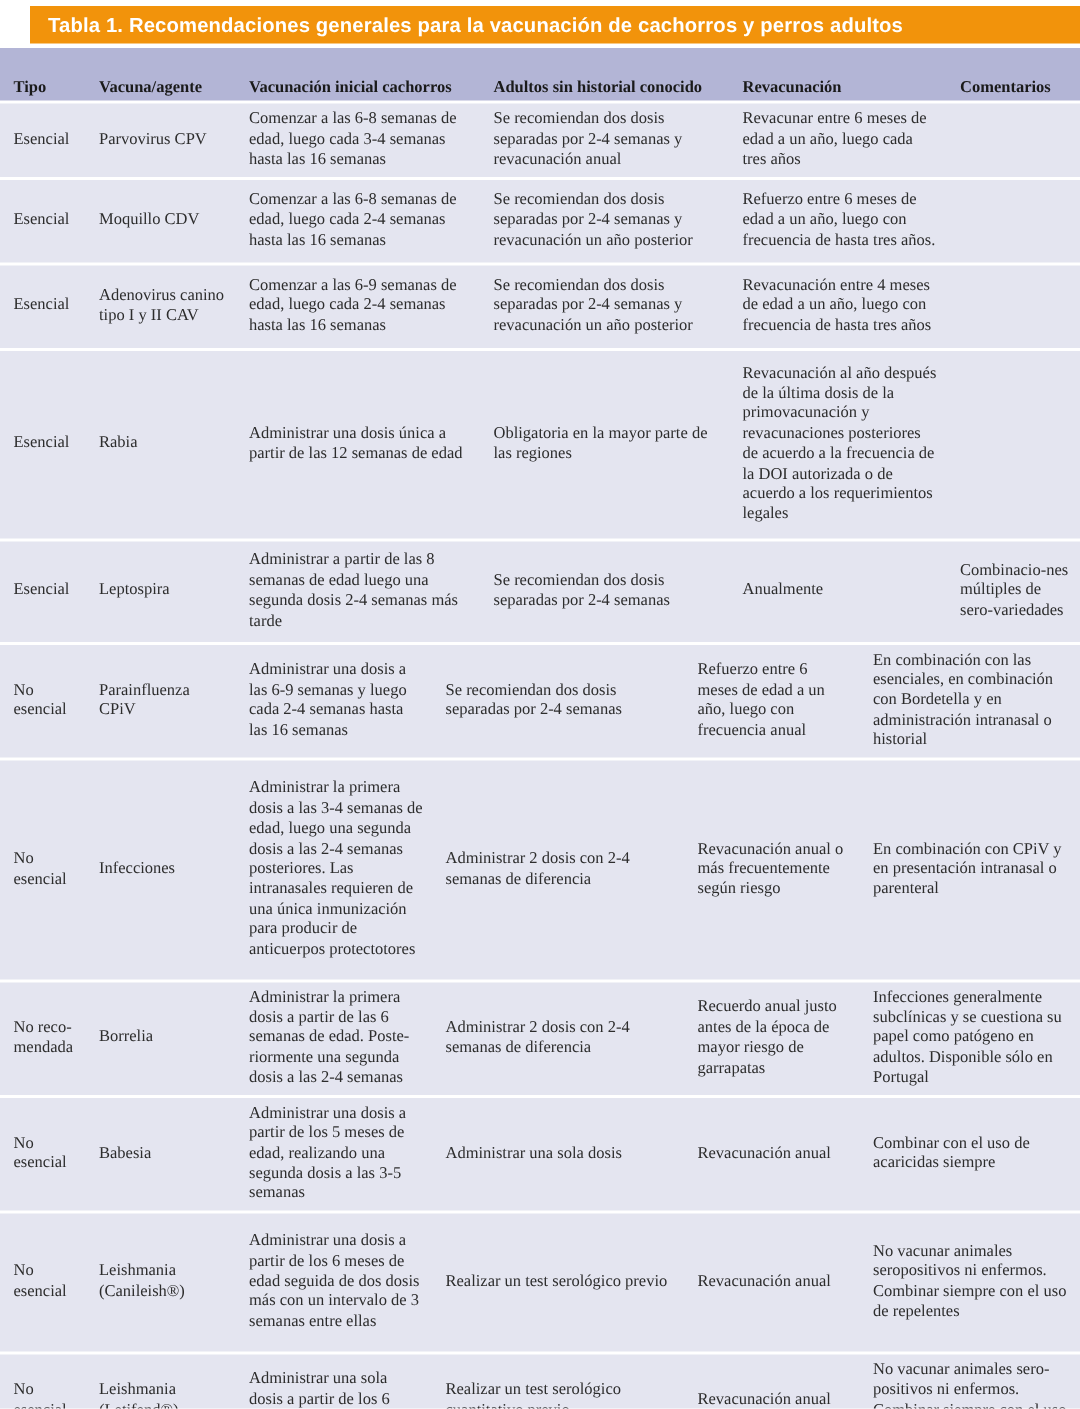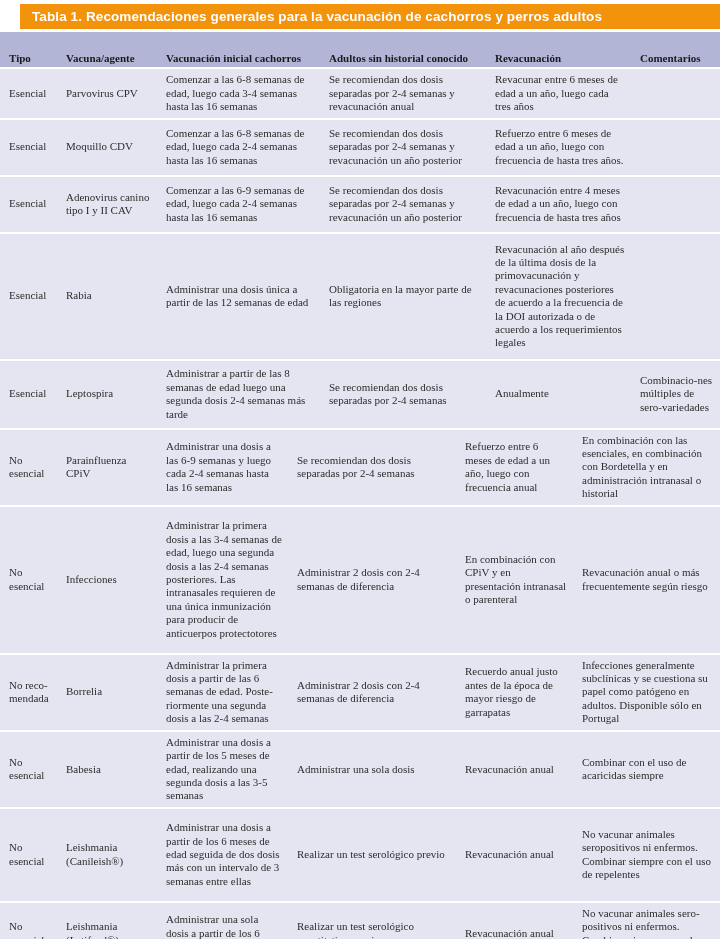--- a/index.html
+++ b/index.html
@@ -119,22 +119,22 @@
     <div class="cell">Se recomiendan dos dosis separadas por 2-4 semanas</div>
     <div class="cell">Refuerzo entre 6 meses de edad a un año, luego con frecuencia anual</div>
     <div class="cell">En combinación con las esenciales, en combinación con Bordetella y en administración intranasal o historial</div>
   </div>
 
   <div class="row gb" style="min-height: 146px; background: rgb(228, 229, 240);">
     <div class="cell">No esencial</div>
     <div class="cell">Infecciones</div>
     <div class="cell">Administrar la primera dosis a las 3-4 semanas de edad, luego una segunda dosis a las 2-4 semanas posteriores. Las intranasales requieren de una única inmunización para producir de anticuerpos protectotores</div>
     <div class="cell">Administrar 2 dosis con 2-4 semanas de diferencia</div>
+    <div class="cell">Revacunación anual o más frecuentemente según riesgo</div>
     <div class="cell">En combinación con CPiV y en presentación intranasal o parenteral</div>
-    <div class="cell">Revacunación anual o más frecuentemente según riesgo</div>
   </div>
 
   <div class="row gb" style="min-height: 73px; background: rgb(228, 229, 240);">
     <div class="cell">No reco-mendada</div>
     <div class="cell">Borrelia</div>
     <div class="cell">Administrar la primera dosis a partir de las 6 semanas de edad. Poste-riormente una segunda dosis a las 2-4 semanas</div>
     <div class="cell">Administrar 2 dosis con 2-4 semanas de diferencia</div>
     <div class="cell">Recuerdo anual justo antes de la época de mayor riesgo de garrapatas</div>
     <div class="cell">Infecciones generalmente subclínicas y se cuestiona su papel como patógeno en adultos. Disponible sólo en Portugal</div>
   </div>

